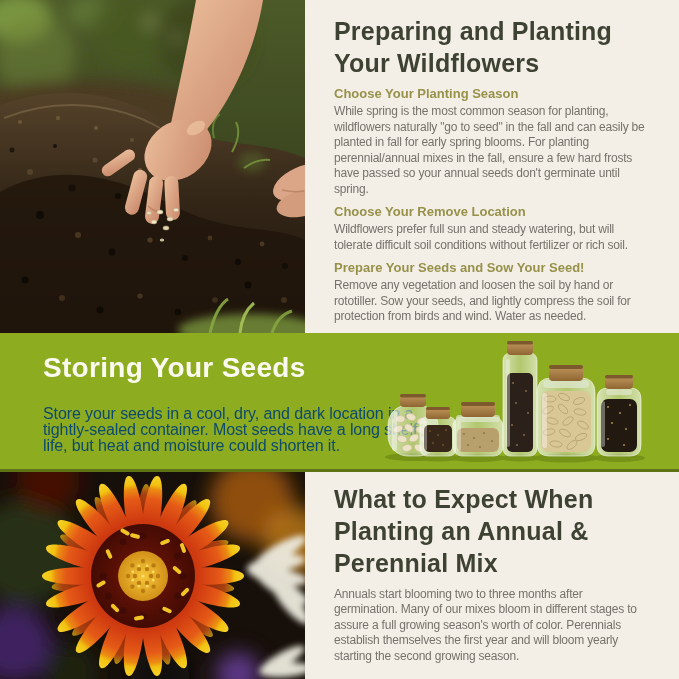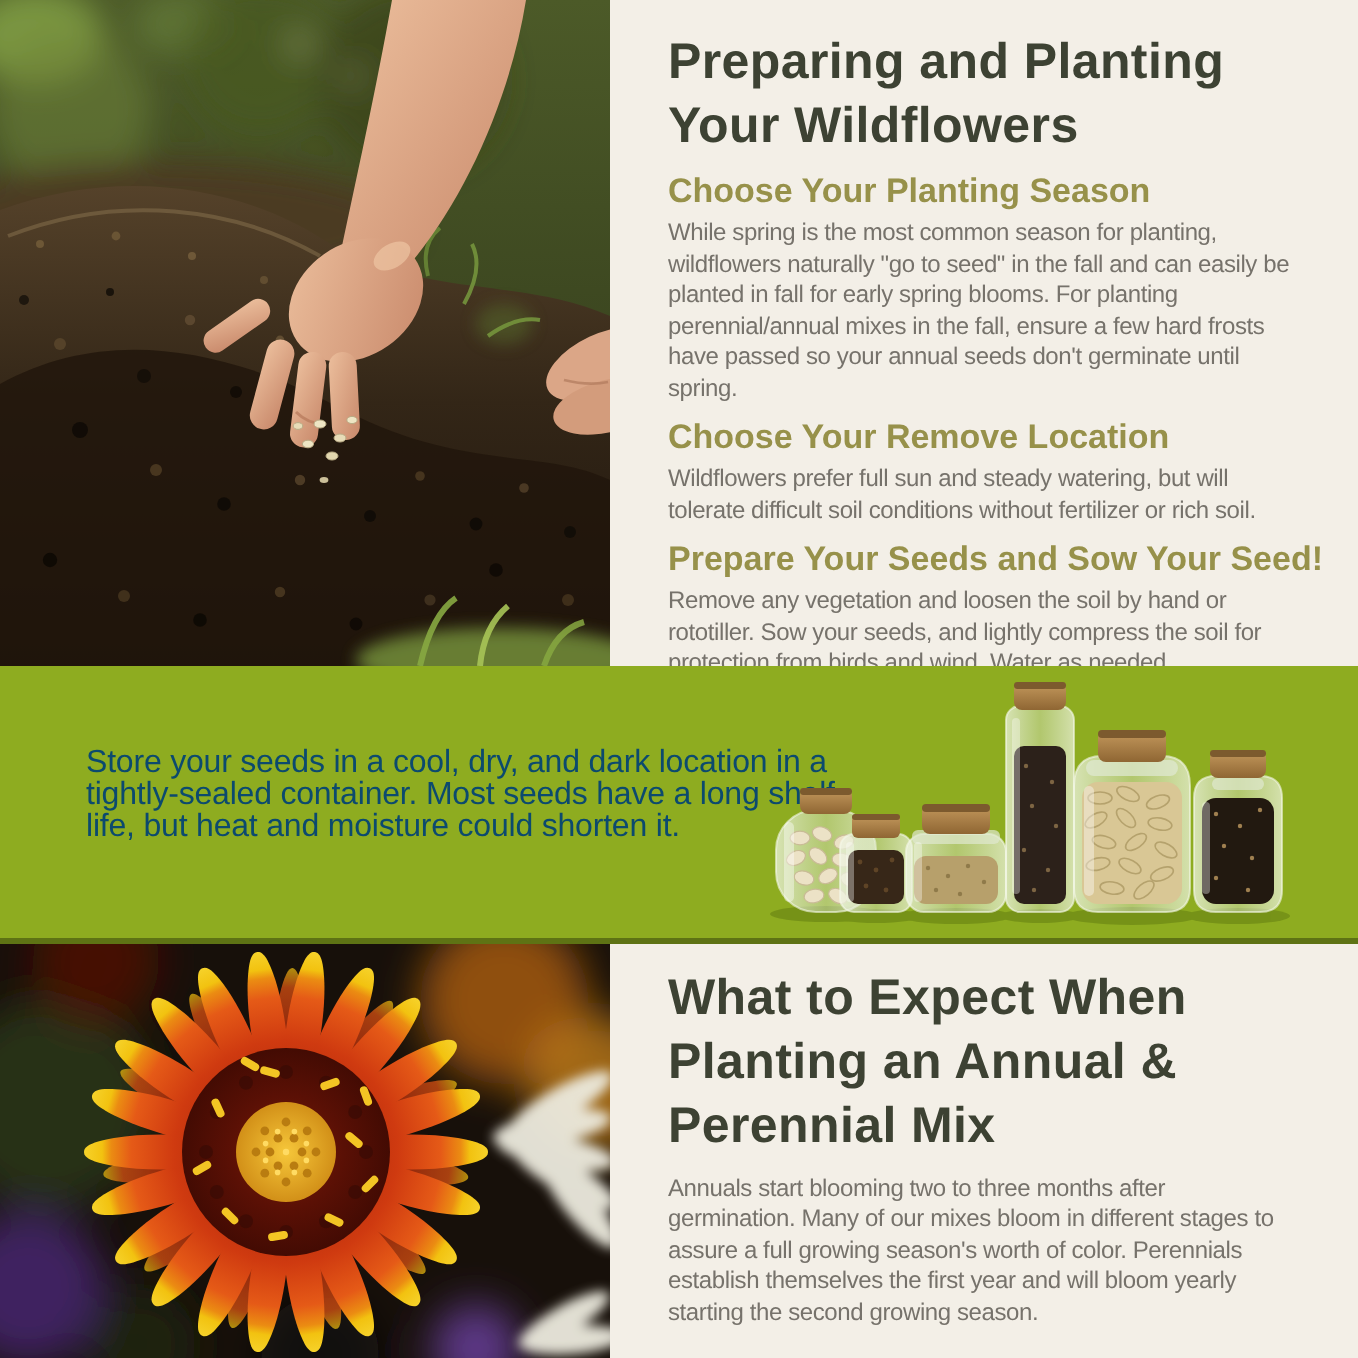--- a/index.html
+++ b/index.html
@@ -7,21 +7,21 @@
           font-family:"Liberation Sans",sans-serif;}
   
   .photo-top{position:absolute;left:0;top:0;width:305px;height:333px;overflow:hidden;}
   .photo-top svg,.photo-bottom svg,.jars svg{display:block;}
   
   .panel-top{position:absolute;left:305px;top:0;width:330px;height:333px;
              box-sizing:border-box;padding:15px 4px 0 29px;}
   .big-title{margin:0;font-size:25px;line-height:32px;font-weight:700;color:#3d4233;
              letter-spacing:.2px;white-space:pre;}
   .section{margin-top:7px;}
-  .sec-head{margin:0 0 3px 0;font-size:17px;font-weight:700;color:#97914a;white-space:pre;}
+  .sec-head{margin:0 0 3px 0;font-size:13px;font-weight:700;color:#97914a;white-space:pre;}
   .sec-body{margin:0;font-size:12px;line-height:15.5px;color:#76726b;letter-spacing:-.2px;white-space:pre;}
   
   .band{position:absolute;left:0;top:333px;width:679px;height:139px;background:#8eac20;
         box-shadow:inset 0 -3px 0 #5e7314;}
   .band-inner{position:absolute;left:43px;top:19px;}
   .band-title{margin:0;font-size:28px;font-weight:700;color:#fbfaf0;letter-spacing:.3px;white-space:pre;}
   .band-body{margin:22px 0 0 0;font-size:16px;line-height:15.8px;color:#0c4a6e;
              letter-spacing:-.1px;white-space:pre;}
   .jars{position:absolute;left:380px;top:0;width:292px;height:139px;}
   
@@ -163,20 +163,21 @@
     <div class="section">
       <p class="sec-head">Prepare Your Seeds and Sow Your Seed!</p>
       <p class="sec-body">Remove any vegetation and loosen the soil by hand or
 rototiller. Sow your seeds, and lightly compress the soil for
 protection from birds and wind. Water as needed.</p>
     </div>
   </div>
 
   <div class="band">
     <div class="band-inner">
+      <h2 class="band-title">Storing Your Seeds</h2>
       <p class="band-body">Store your seeds in a cool, dry, and dark location in a
 tightly-sealed container. Most seeds have a long shelf
 life, but heat and moisture could shorten it.</p>
     </div>
     <div class="jars">
       <svg width="292" height="139" viewBox="0 0 292 139">
         <defs>
           <linearGradient id="corkG" x1="0" y1="0" x2="0" y2="1">
             <stop offset="0" stop-color="#c59a5e"></stop>
               <stop offset="1" stop-color="#8f6633"></stop>

